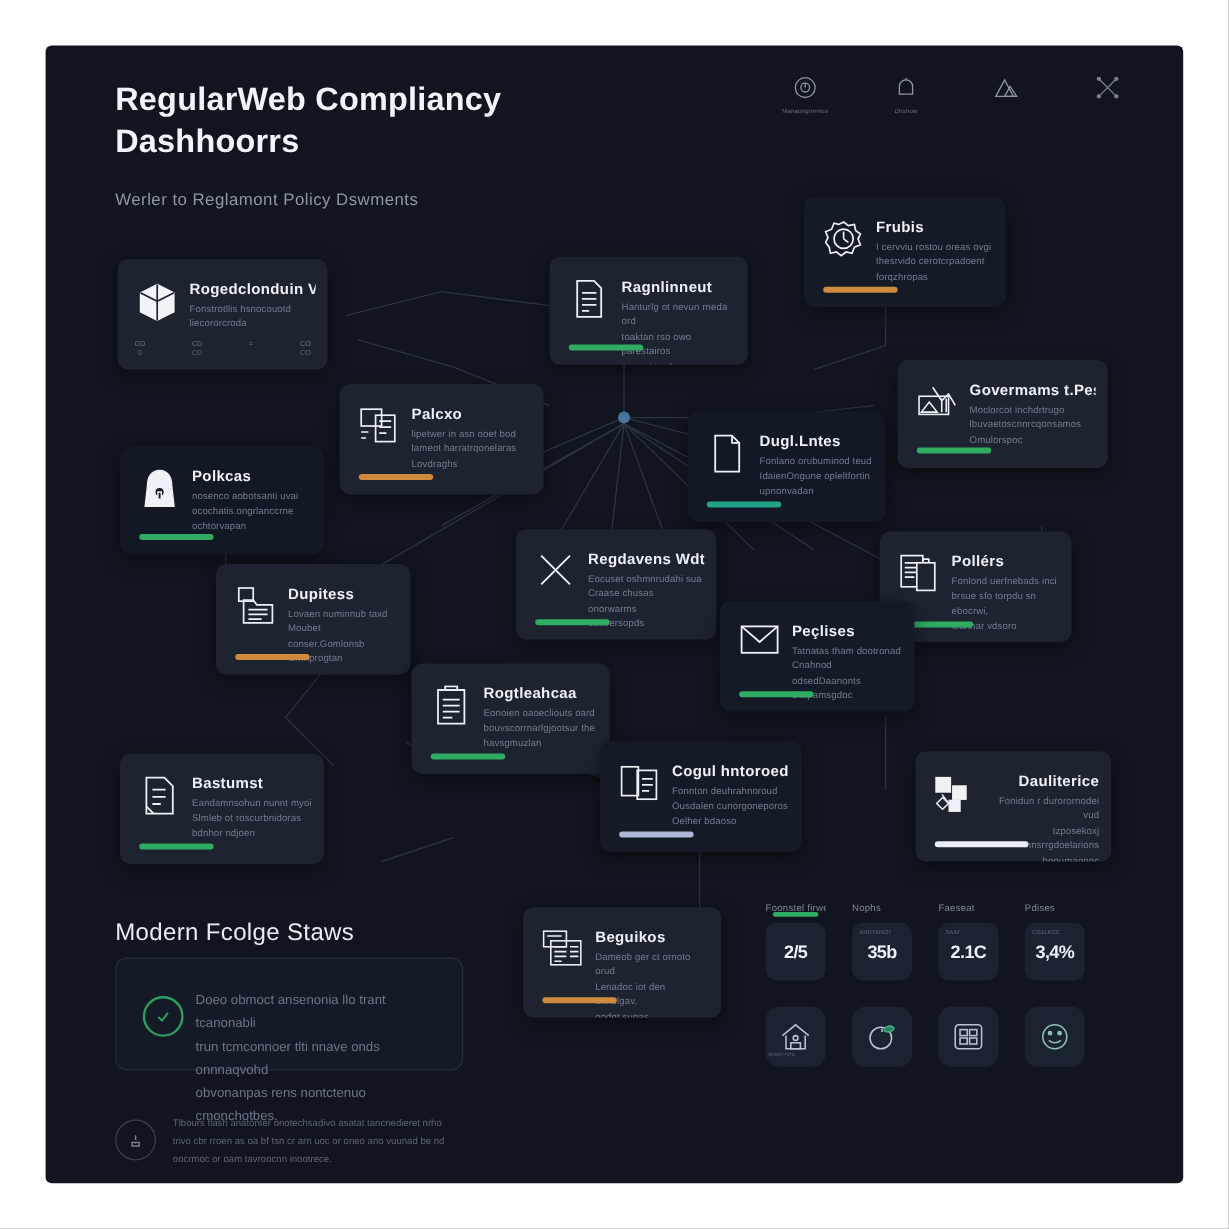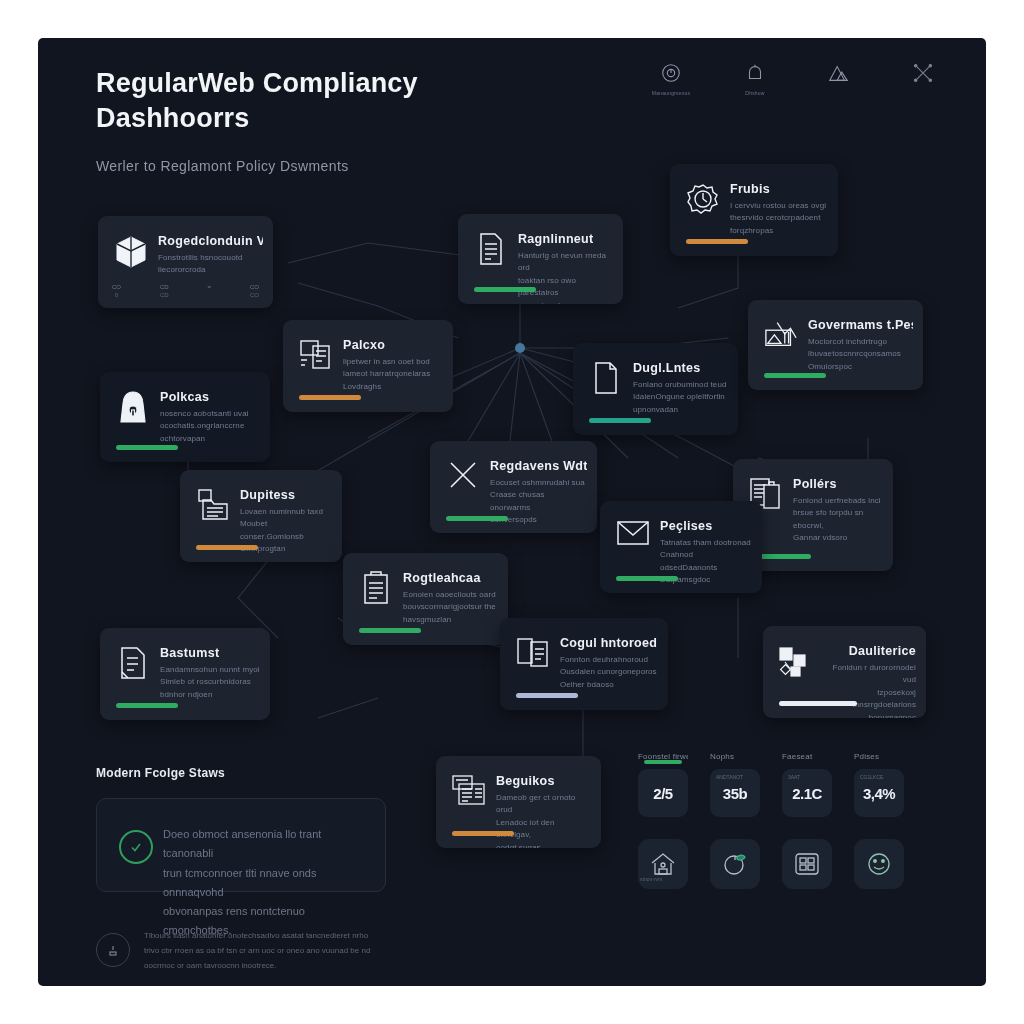--- a/index.html
+++ b/index.html
@@ -57,21 +57,21 @@
      color:#737c91;font-size:8px;line-height:1.55;letter-spacing:.1px;}
   .node .bar{position:absolute;left:16px;bottom:12px;height:5px;width:62px;border-radius:3px;}
   .node .stats{position:absolute;left:14px;right:14px;bottom:10px;
      display:flex;justify-content:space-between;}
   .node .stats .st{display:flex;flex-direction:column;align-items:center;gap:2px;}
   .node .stats .st .sv{font-size:6px;color:#6d768b;}
   .node .stats .st .sk{font-size:6px;color:#5b6378;}
 
   
   #status-head{position:absolute;left:58px;top:728px;color:#e7ebf2;
-    font-size:12px;font-weight:bold;letter-spacing:.3px;text-align:right;}
+    font-size:20px;font-weight:normal;letter-spacing:.3px;text-align:right;}
   #status-panel{position:absolute;left:58px;top:760px;width:288px;height:92px;
     background:#141a26;border:1px solid #262e3d;border-radius:10px;}
   #status-badge{position:absolute;left:22px;top:31px;width:30px;height:30px;
     border-radius:50%;border:2px solid #2f9e5c;display:flex;align-items:center;
     justify-content:center;}
   #status-text{position:absolute;left:66px;top:26px;right:28px;
     color:#6d7589;font-size:11px;line-height:1.75;}
 
   
   #footer{position:absolute;left:58px;top:870px;width:470px;height:62px;margin-top:19px;}
@@ -336,21 +336,21 @@
         </svg>
       </div>
       <div class="n-title">Regdavens Wdtr</div>
       <div class="n-body" style="white-space:pre-line;">Eocuset oshmnrudahi sua
 Craase chusas onorwarms
 oonversopds</div>
       <div class="bar" style="background:#2fab62;"></div>
     </div>
   </div>
 
-  <div class="node" style="left:695px;top:421px;width:160px;height:112px;text-decoration:underline;">
+  <div class="node" style="left:695px;top:405px;width:160px;height:92px;text-decoration:underline;">
     <div class="node-inner">
       <div class="ico">
         <svg width="34" height="34" viewBox="0 0 34 34" fill="none" stroke="#eef1f6" stroke-width="1.4">
           <rect x="2" y="2" width="18" height="26"></rect>
           <path d="M5 8 H17 M5 12 H17 M5 16 H17 M5 20 H13"></path>
           <rect x="15" y="8" width="15" height="23" fill="#1d2430"></rect>
           <path d="M20 8 V5 H25 V8"></path>
         </svg>
       </div>
       <div class="n-title">Pollérs</div>

